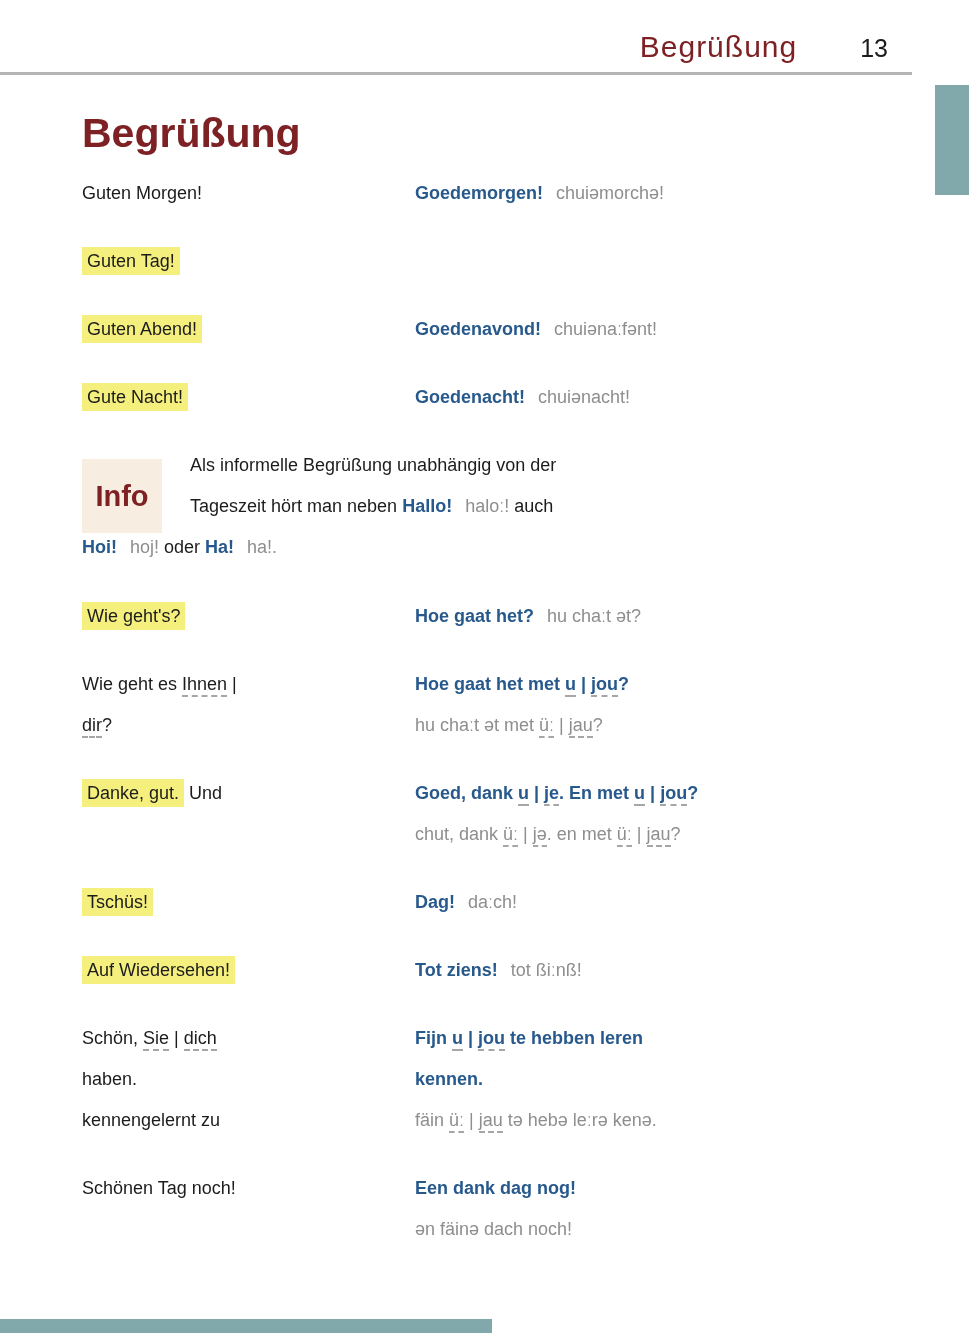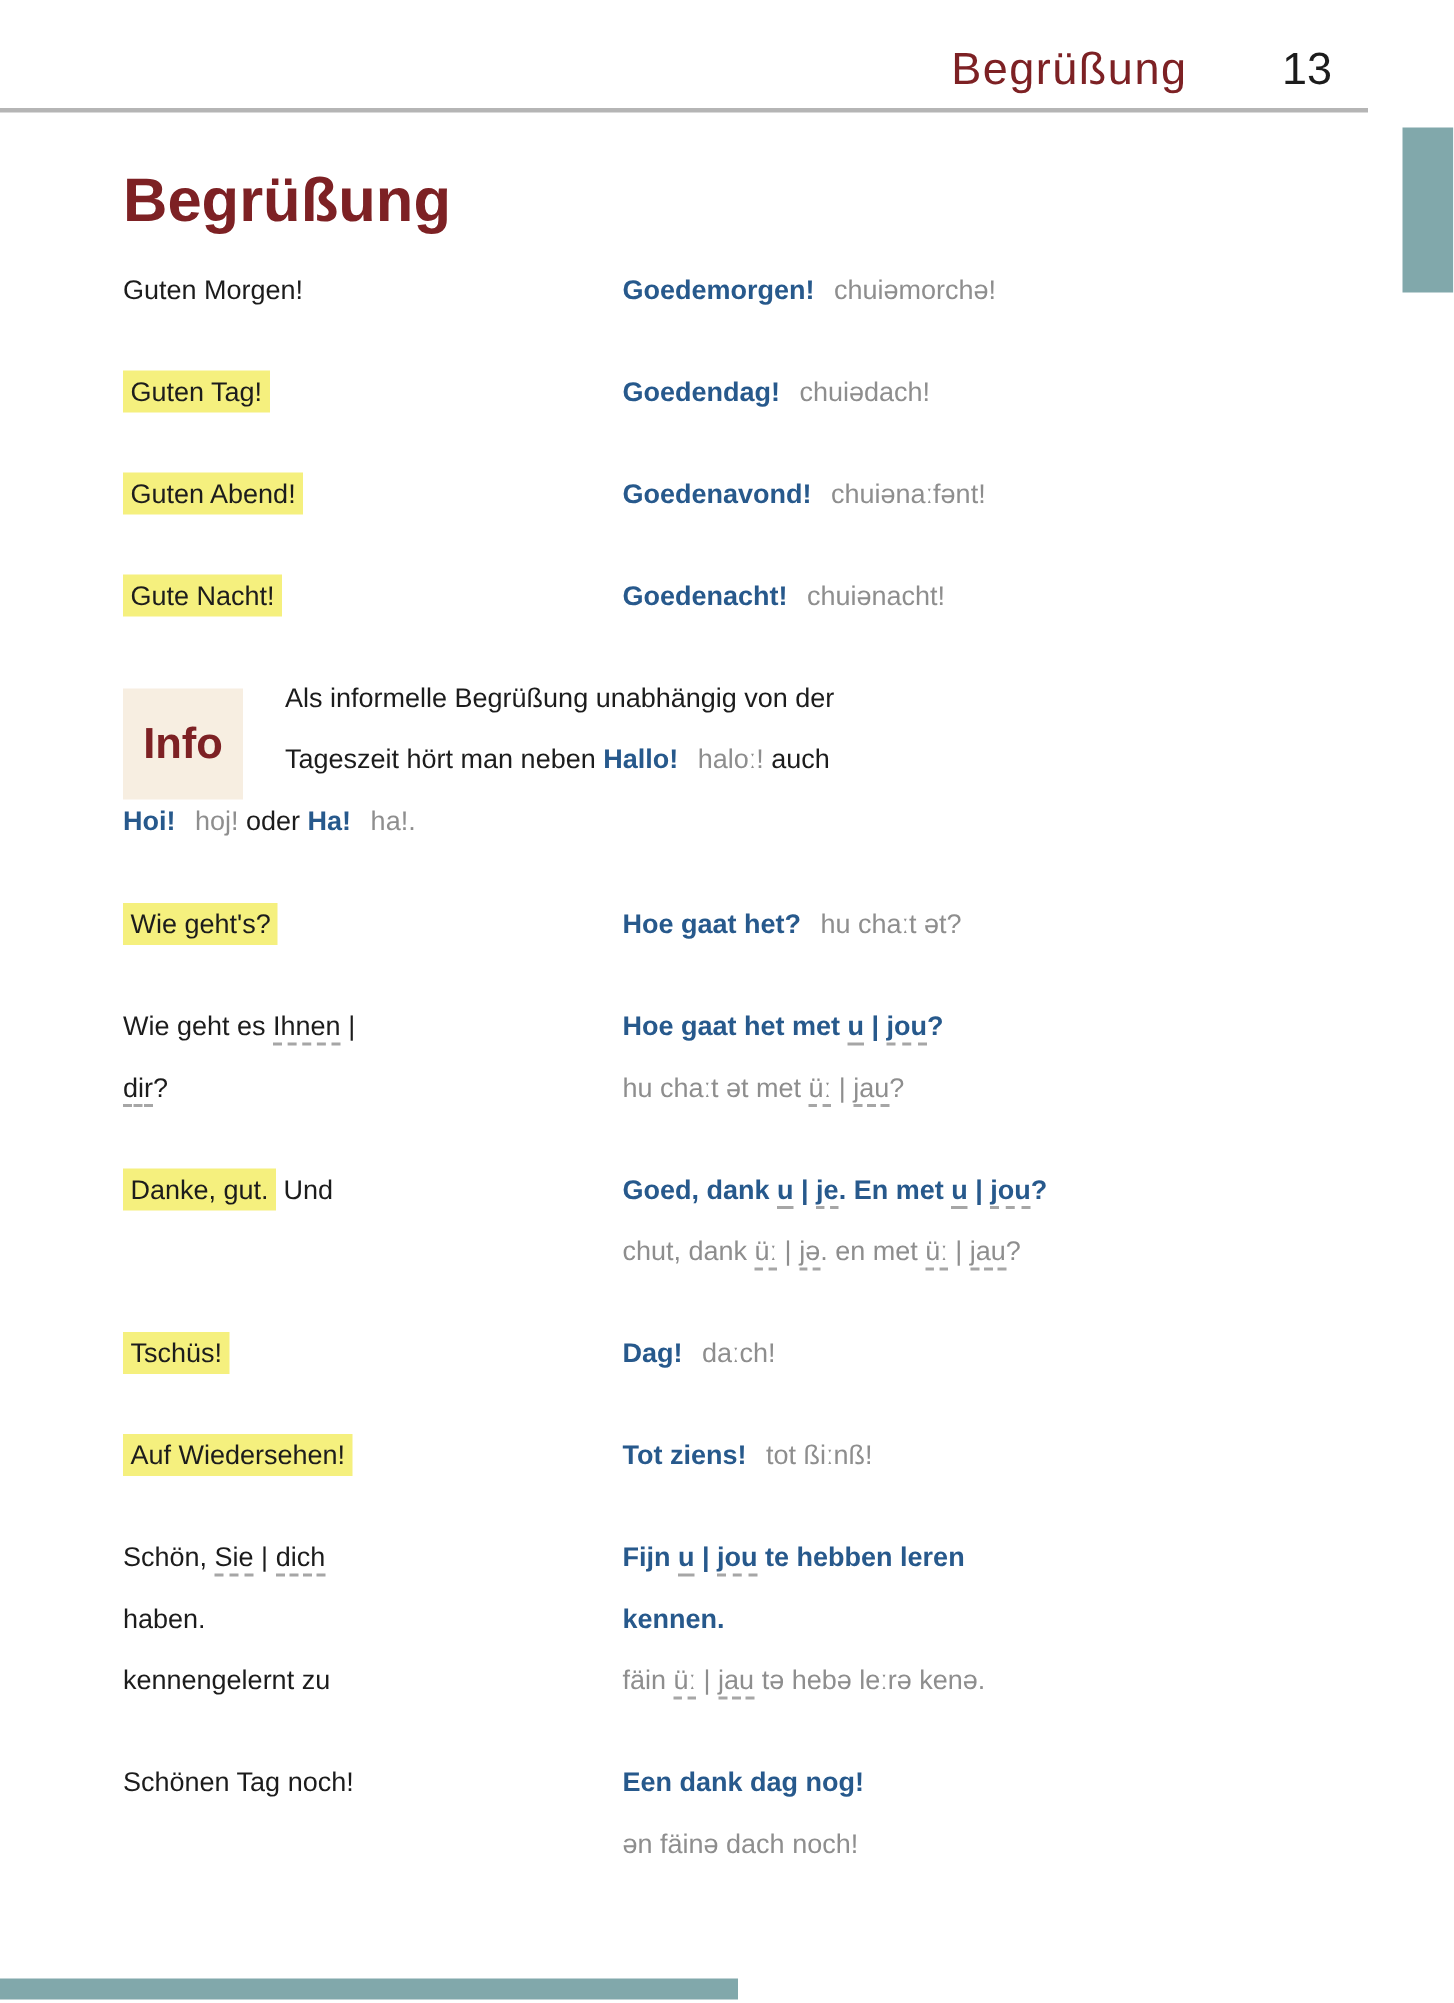--- a/index.html
+++ b/index.html
@@ -4,21 +4,21 @@
 <style>
   :root{
     --maroon:#7d2124; --blue:#27598c; --gray:#8e8e8e; --ink:#1c1c1c;
     --hl:#f5f07e; --teal:#81a8ab; --info-bg:#f7eee1; --rule:#b5b5b5; --dash:#a6a6a6;
   }
   html,body{margin:0;padding:0;background:#fff;}
   .page{position:relative;width:969px;height:1335px;background:#fff;overflow:hidden;
         font-family:"Liberation Sans","DejaVu Sans",sans-serif;color:var(--ink);}
   .running-header{position:absolute;top:30px;right:81px;display:flex;gap:63px;align-items:baseline;}
   .running-chapter{font-size:30px;color:var(--maroon);letter-spacing:1px;}
-  .running-page{font-size:30px;color:var(--ink);}
+  .running-page{font-size:25px;color:var(--ink);}
   .rule{position:absolute;top:72px;left:0;width:912px;height:3px;background:var(--rule);}
   .side-tab{position:absolute;top:85px;right:0;width:34px;height:110px;background:var(--teal);}
   .footer-bar{position:absolute;left:0;bottom:2px;width:492px;height:14px;background:var(--teal);}
   main{position:absolute;top:110px;left:82px;width:828px;}
   h1{margin:0 0 16px 0;font-size:41px;line-height:47px;font-weight:bold;color:var(--maroon);}
   .row{display:flex;margin-bottom:27px;}
   .col-l{width:333px;flex:none;padding-right:8px;box-sizing:border-box;}
   .col-r{flex:1;min-width:0;}
   .line{font-size:18px;line-height:41px;}
   .de{color:var(--ink);}
@@ -50,23 +50,20 @@
           <div class="col-l">
             <div class="line"><span class="de">Guten Morgen!</span></div>
           </div>
           <div class="col-r">
             <div class="line"><span class="nl">Goedemorgen!</span><span class="pr gap">chuiəmorchə!</span></div>
           </div>
         </div>
         <div class="row">
           <div class="col-l">
             <div class="line"><span class="de hl">Guten Tag!</span></div>
-          </div>
-          <div class="col-r">
-            <div class="line"><span class="nl">Goedendag!</span><span class="pr gap">chuiədach!</span></div>
           </div>
         </div>
         <div class="row">
           <div class="col-l">
             <div class="line"><span class="de hl">Guten Abend!</span></div>
           </div>
           <div class="col-r">
             <div class="line"><span class="nl">Goedenavond!</span><span class="pr gap">chuiənaːfənt!</span></div>
           </div>
         </div>

